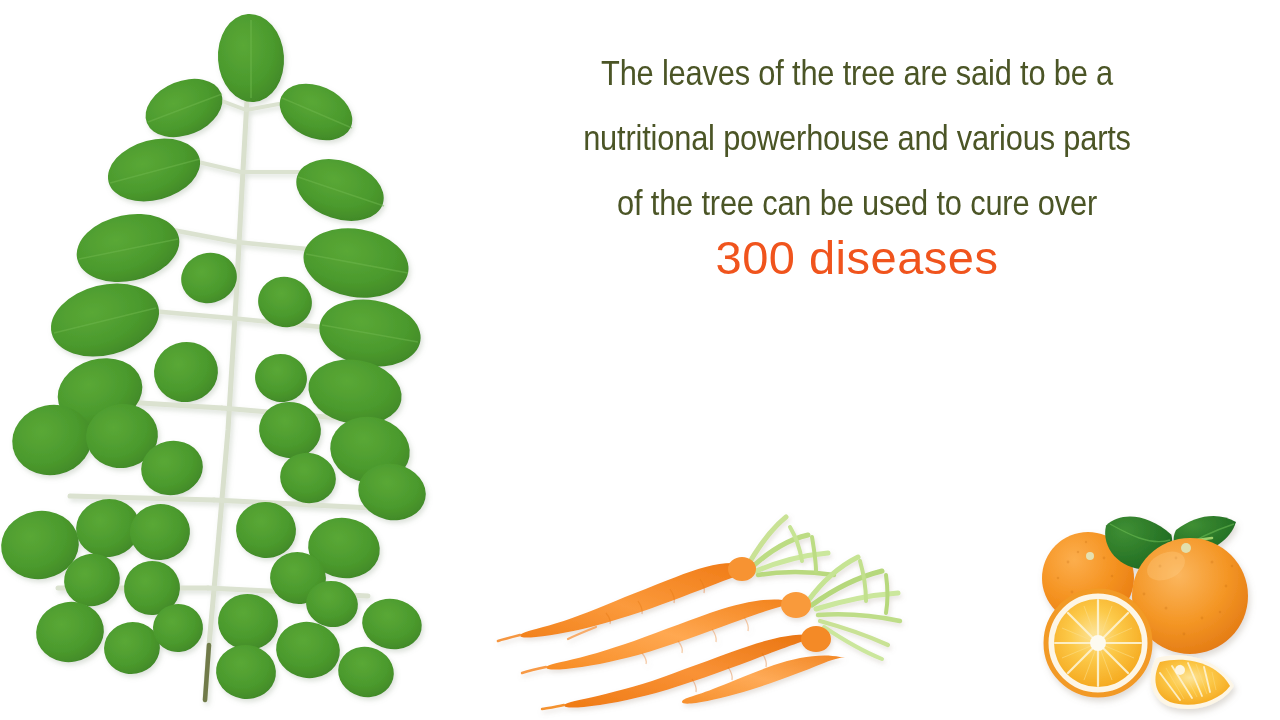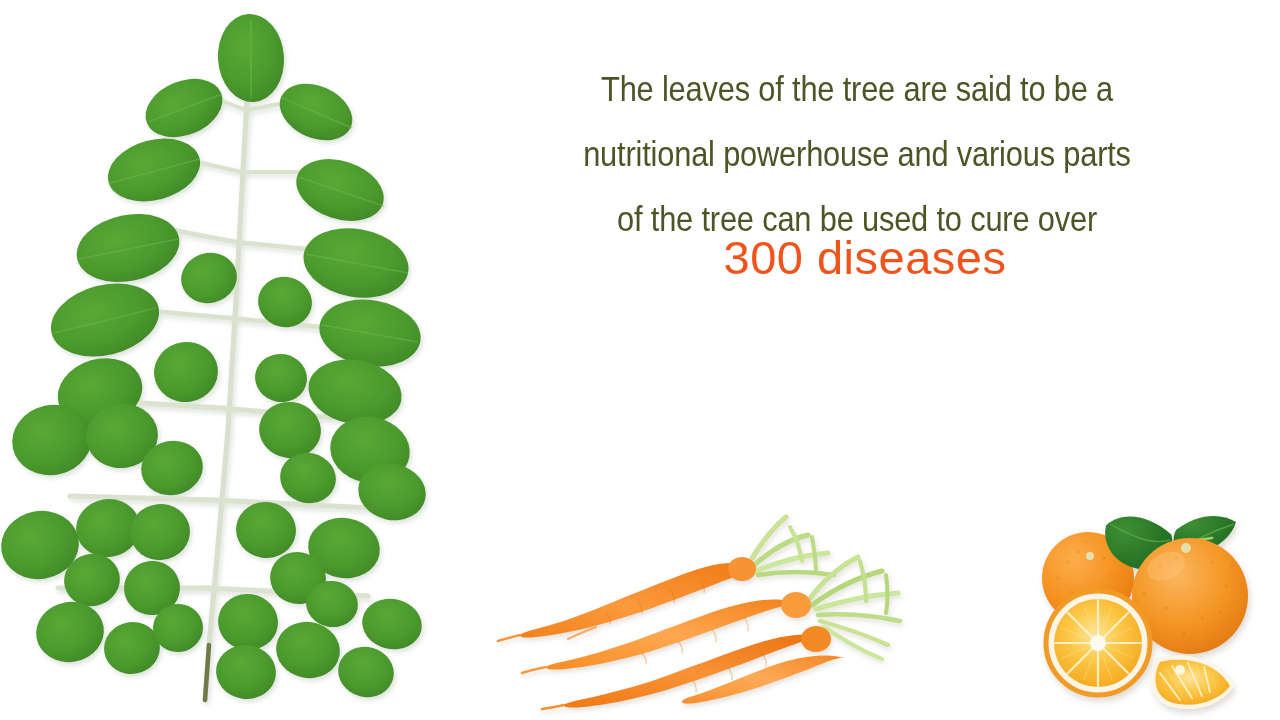--- a/index.html
+++ b/index.html
@@ -45,24 +45,24 @@
     color: #4b5526;
     font-family: "Liberation Sans", "DejaVu Sans", sans-serif;
     font-size: 35px;
     font-weight: 400;
     letter-spacing: -0.2px;
     line-height: 65px;
     white-space: nowrap;
     transform: scaleX(0.88);
     transform-origin: center center;
   }
-  #para-one { position: absolute; left: 0; top: 56px; }
+  #para-one { position: absolute; left: 0; top: 40px; }
   #highlight-line {
     position: absolute;
-    left: 8px; top: 230px;
+    left: 0; top: 230px;
     width: 100%;
     text-align: center;
   }
   .hl-text {
     display: inline-block;
     color: #f0541d;
     font-family: "Liberation Sans", "DejaVu Sans", sans-serif;
     font-size: 47px;
     font-weight: 400;
     line-height: 56px;

